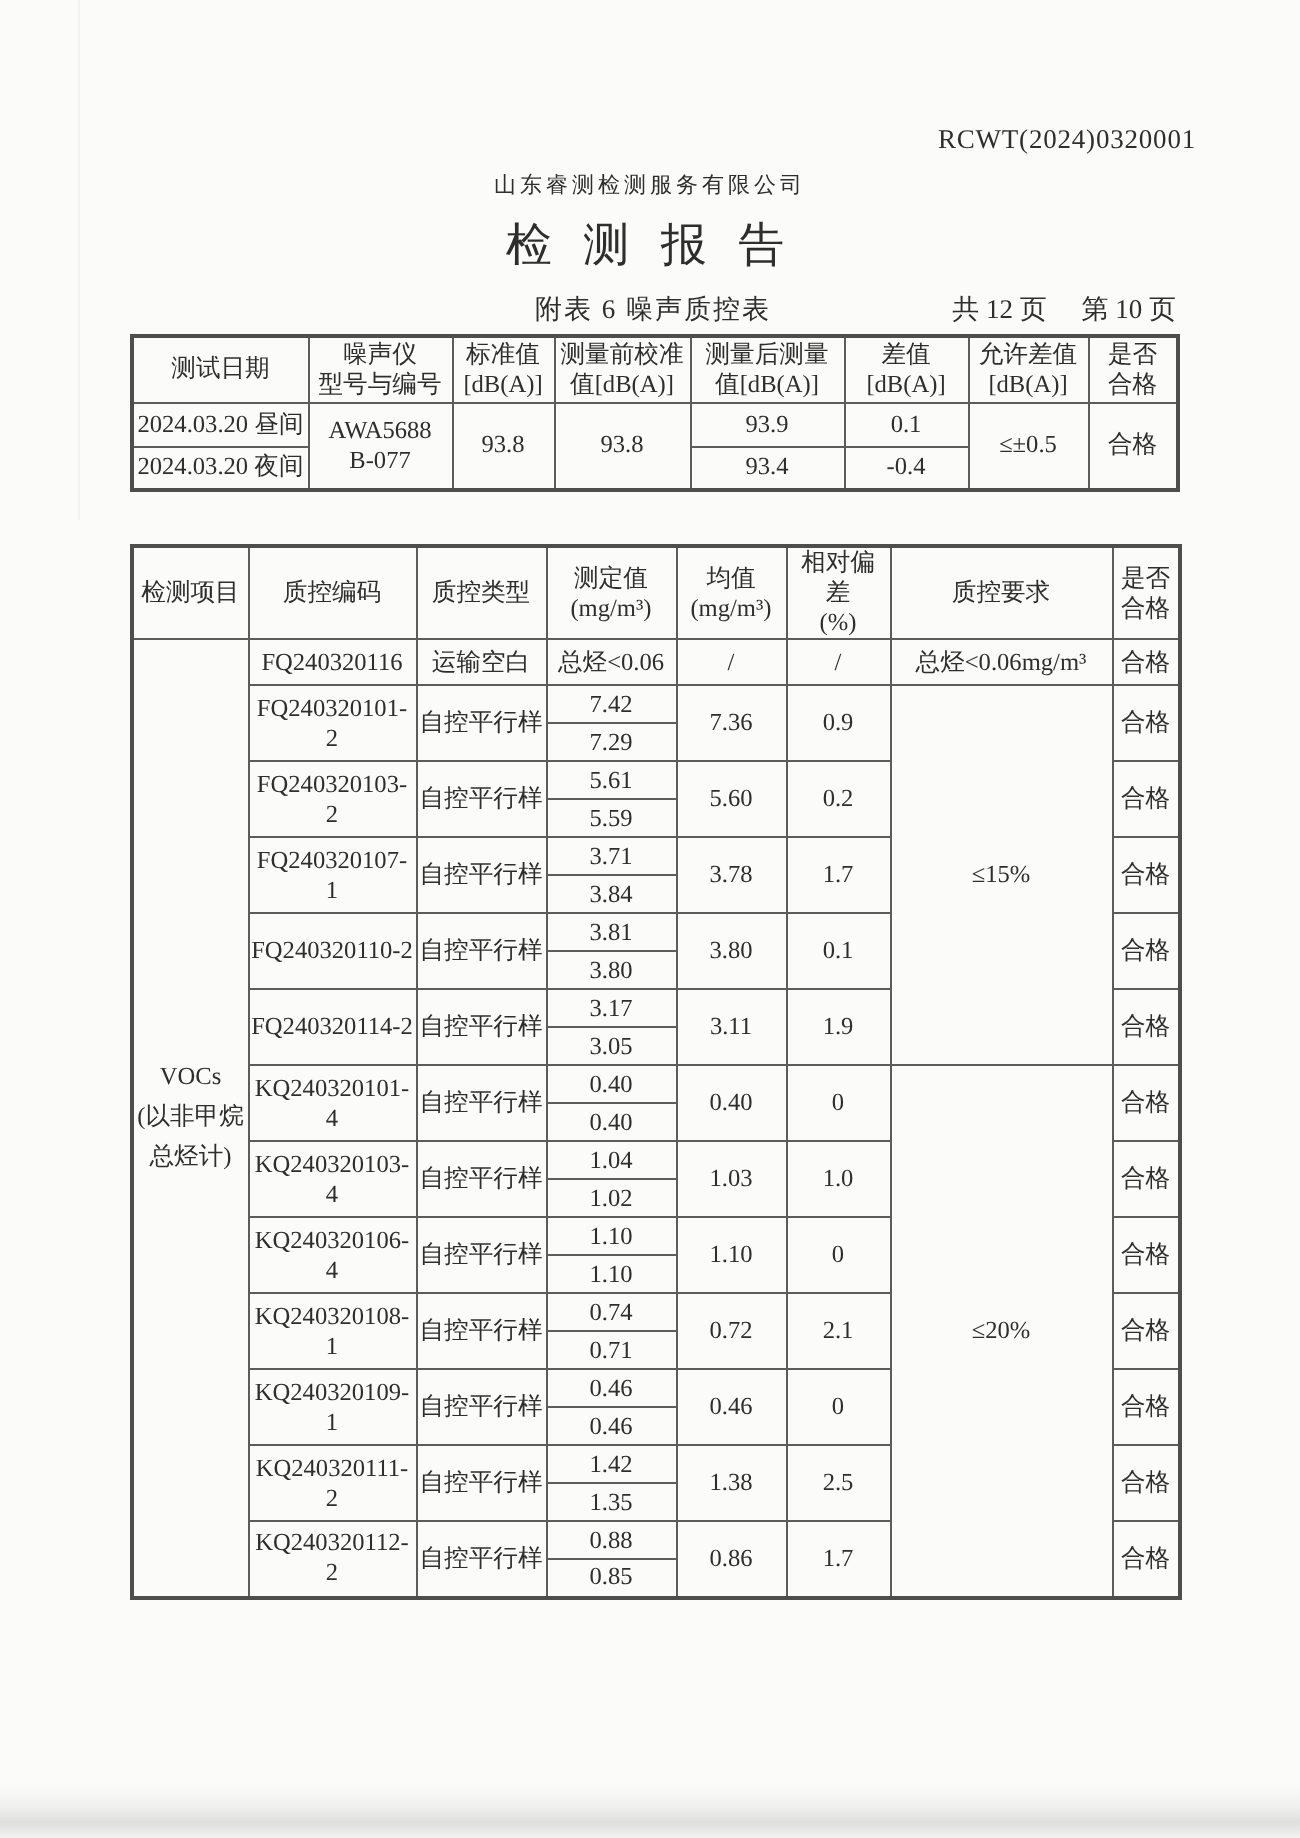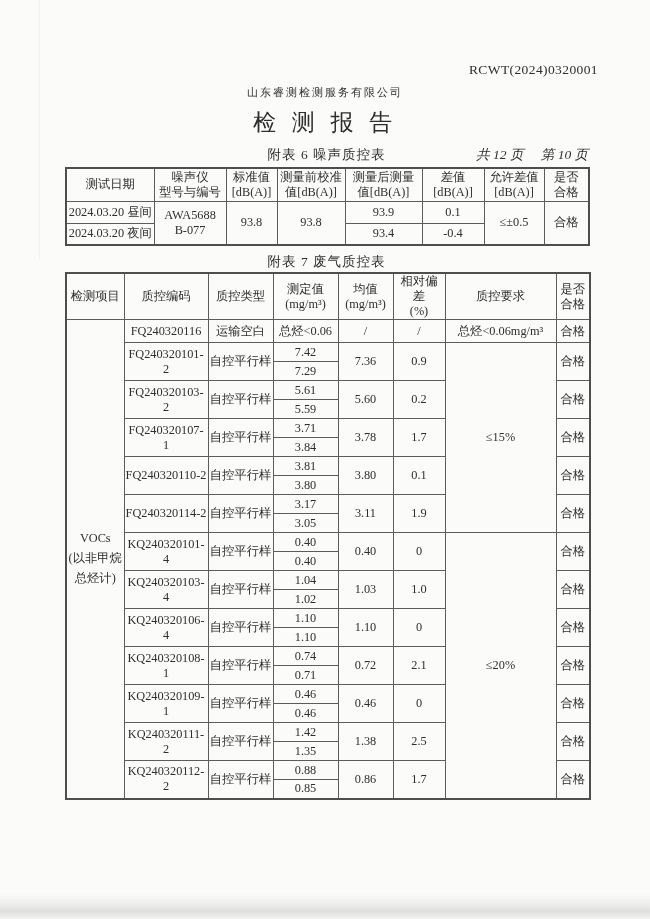--- a/index.html
+++ b/index.html
@@ -34,21 +34,21 @@
     text-align: center; font-size: 11px; letter-spacing: 2px;
   }
   .report-title {
     position: absolute; top: 107px; left: 0; width: 100%;
     text-align: center; font-size: 23px; font-weight: normal; letter-spacing: 5px;
   }
   .caption-row { position: absolute; left: 65px; width: 523px; height: 18px; font-size: 13.5px; }
   .caption-row1 { top: 146px; }
   .caption-center { position: absolute; left: 0; right: 0; text-align: center; letter-spacing: 1px; }
   .page-info { position: absolute; right: 0; top: 0; }
-  .page-info span { margin-left: 14px; font-style: italic; }
+  .page-info span { margin-left: 14px; }
   .caption-row2 { top: 253px; }
 
   table {
     position: absolute; left: 65px;
     border-collapse: collapse; table-layout: fixed;
     border: 2px solid #4e4e4e;
     font-size: 12.3px;
   }
   th, td {
     border: 1px solid #5c5c5c;
@@ -129,23 +129,20 @@
         <td rowspan="2">合格</td>
       </tr>
       <tr>
         <td>2024.03.20 夜间</td>
         <td>93.4</td>
         <td>-0.4</td>
       </tr>
     </tbody>
   </table>
 
-  <div class="caption-row caption-row2">
-    <span class="caption-center">附表 7 废气质控表</span>
-  </div>
 
   <table id="gas-table">
     <colgroup>
       <col style="width:58px">
         <col style="width:84px">
         <col style="width:65px">
         <col style="width:65px">
       <col style="width:55px">
         <col style="width:52px">
         <col style="width:111px">

